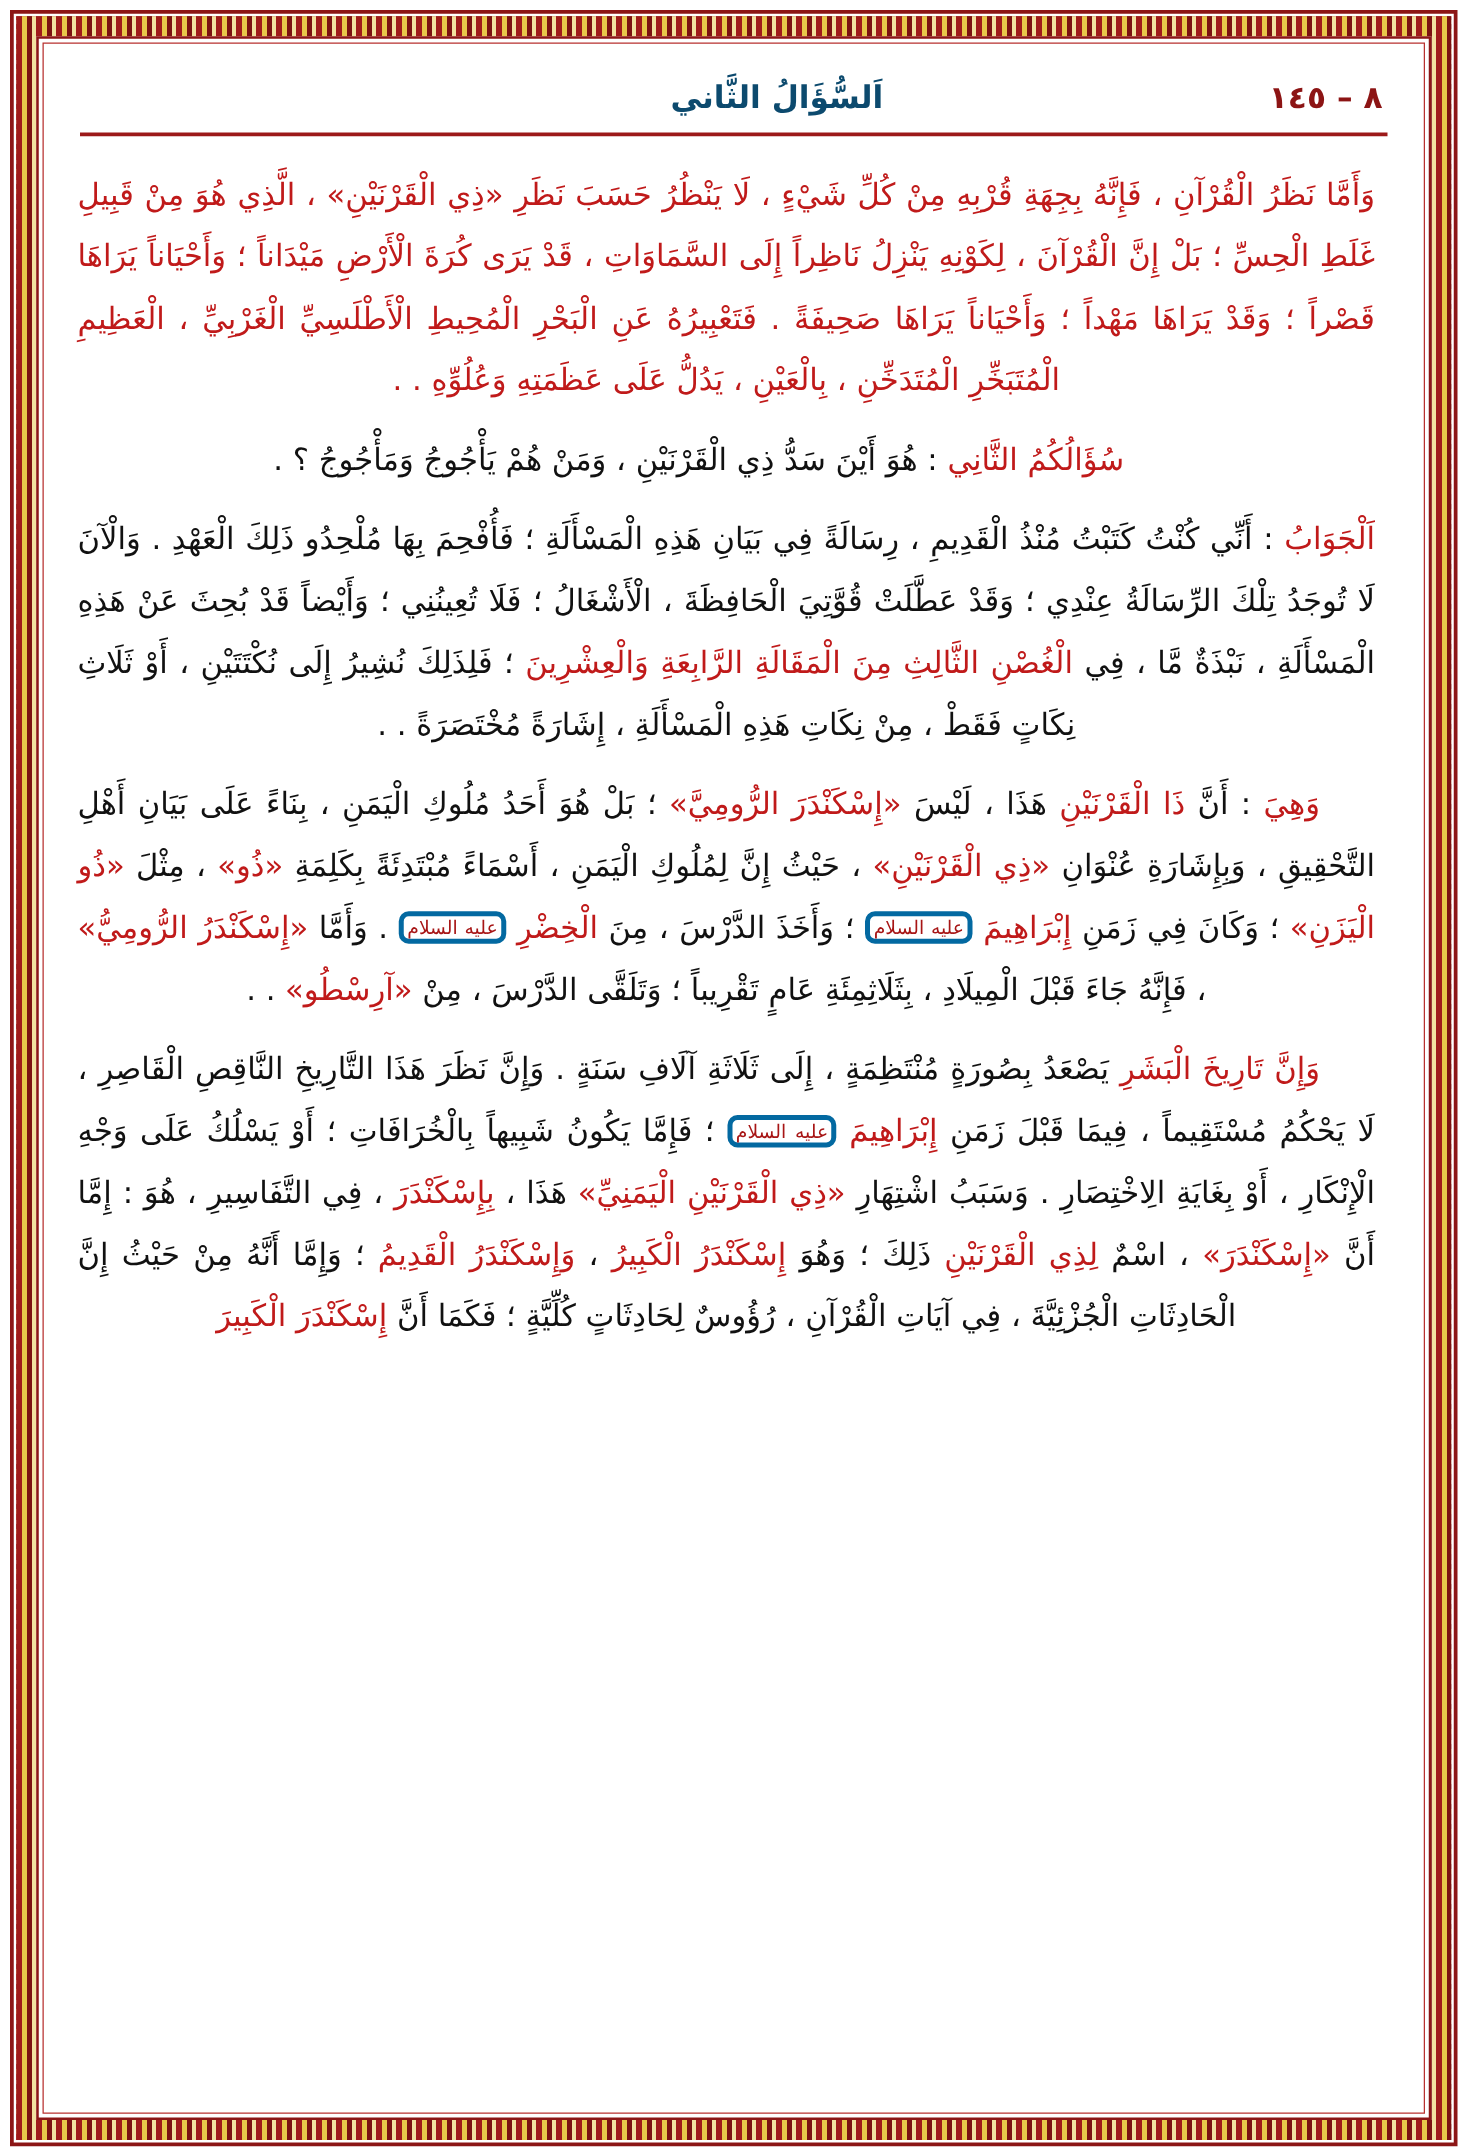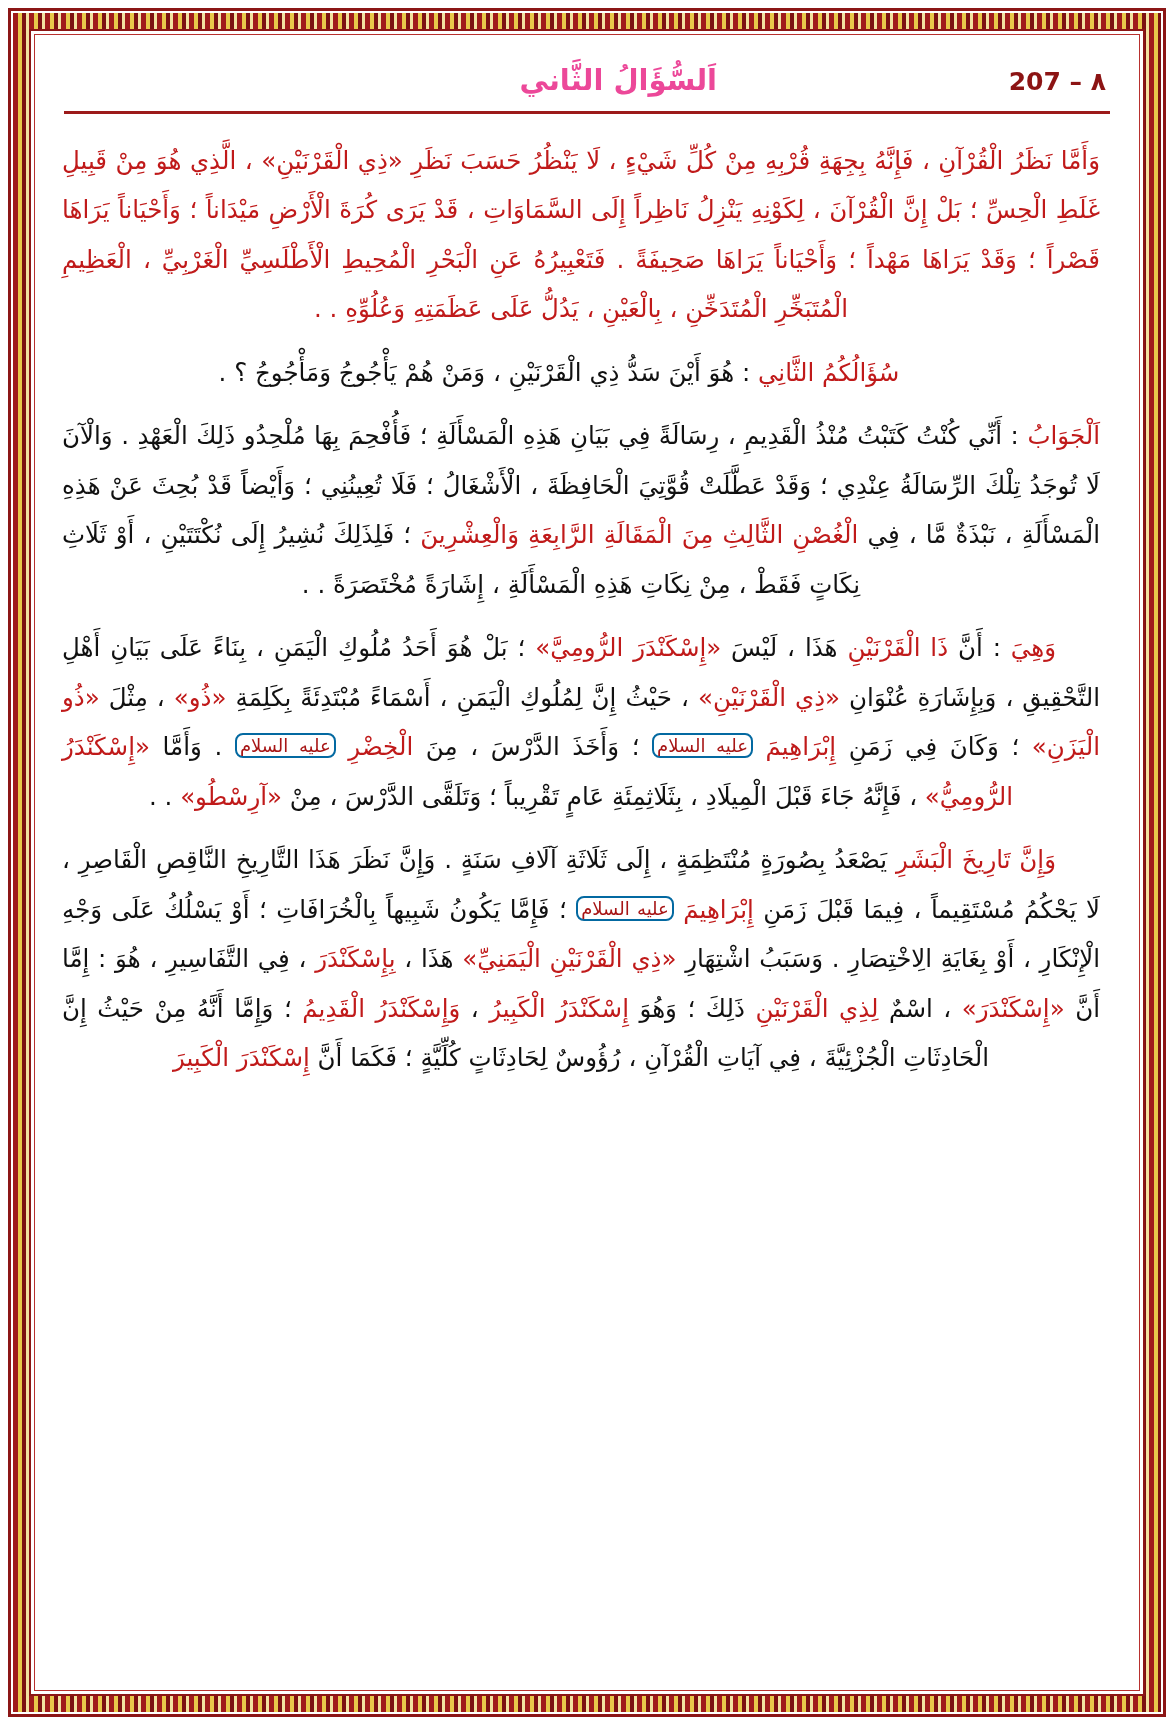--- a/index.html
+++ b/index.html
@@ -81,22 +81,22 @@
     padding: 8px 6px 4px 6px;
   }
   .page-number {
     color: #8c1414;
     font-size: 25px;
     font-weight: bold;
     letter-spacing: 1px;
     font-family: "DejaVu Sans", sans-serif;
   }
   .header-title {
-    color: #ec4899;
-    font-size: 29px;
+    color: #0c4a6e;
+    font-size: 25px;
     font-weight: bold;
     text-align: center;
     flex: 1;
     margin-right: -80px;
   }
   .header-spacer { width: 80px; }
 
   .header-rule {
     height: 3px;
     background: #9c1a1a;
@@ -117,41 +117,41 @@
   p.para + p.para { margin-top: 14px; }
   p.indent { text-indent: 44px; }
 
   .red { color: #c01a1a; }
   .blk { color: #111111; }
 
   .allred { color: #c01a1a; }
 
   .honorific {
     color: #a71515;
-    font-size: 18px;
-    border: 2px solid #0369a1;
+    font-size: 15px;
+    border: 4px solid #0369a1;
     border-radius: 8px;
     padding: 0 3px;
     white-space: nowrap;
     vertical-align: 3px;
   }
 </style>
 </head>
 <body>
 
 <div class="page">
   <div class="border-outer"></div>
   <div class="border-band"></div>
   <div class="border-band-inner"></div>
   <div class="border-thin"></div>
 
   <div class="content">
 
     <div class="header-row">
-      <div class="page-number">٨ – 207</div>
+      <div class="page-number">٨ – ١٤٥</div>
       <div class="header-title">اَلسُّؤَالُ الثَّاني</div>
       <div class="header-spacer"></div>
     </div>
 
     <div class="header-rule"></div>
 
     <div class="body-text">
         <p class="para allred"><span class="red">وَأَمَّا نَظَرُ الْقُرْآنِ ، فَإِنَّهُ بِجِهَةِ قُرْبِهِ مِنْ كُلِّ شَيْءٍ ، لَا يَنْظُرُ حَسَبَ نَظَرِ </span><span class="red">«ذِي الْقَرْنَيْنِ» ،</span><span class="red"> الَّذِي هُوَ مِنْ قَبِيلِ غَلَطِ الْحِسِّ ؛ بَلْ إِنَّ الْقُرْآنَ ، لِكَوْنِهِ يَنْزِلُ نَاظِراً إِلَى السَّمَاوَاتِ ، قَدْ يَرَى كُرَةَ الْأَرْضِ مَيْدَاناً ؛ وَأَحْيَاناً يَرَاهَا قَصْراً ؛ وَقَدْ يَرَاهَا مَهْداً ؛ وَأَحْيَاناً يَرَاهَا صَحِيفَةً . فَتَعْبِيرُهُ عَنِ الْبَحْرِ الْمُحِيطِ الْأَطْلَسِيِّ الْغَرْبِيِّ ، الْعَظِيمِ الْمُتَبَخِّرِ الْمُتَدَخِّنِ ، بِالْعَيْنِ ، يَدُلُّ عَلَى عَظَمَتِهِ وَعُلُوِّهِ . .</span></p>
         <p class="para indent"><span class="red">سُؤَالُكُمُ الثَّانِي</span><span class="blk"> : هُوَ أَيْنَ سَدُّ ذِي الْقَرْنَيْنِ ، وَمَنْ هُمْ يَأْجُوجُ وَمَأْجُوجُ ؟ .</span></p>
         <p class="para"><span class="red">اَلْجَوَابُ</span><span class="blk"> : أَنِّي كُنْتُ كَتَبْتُ مُنْذُ الْقَدِيمِ ، رِسَالَةً فِي بَيَانِ هَذِهِ الْمَسْأَلَةِ ؛ فَأُفْحِمَ بِهَا مُلْحِدُو ذَلِكَ الْعَهْدِ . وَالْآنَ لَا تُوجَدُ تِلْكَ الرِّسَالَةُ عِنْدِي ؛ وَقَدْ عَطَّلَتْ قُوَّتِيَ الْحَافِظَةَ ، الْأَشْغَالُ ؛ فَلَا تُعِينُنِي ؛ وَأَيْضاً قَدْ بُحِثَ عَنْ هَذِهِ الْمَسْأَلَةِ ، نَبْذَةٌ مَّا ، فِي </span><span class="red">الْغُصْنِ الثَّالِثِ مِنَ الْمَقَالَةِ الرَّابِعَةِ وَالْعِشْرِينَ</span><span class="blk"> ؛ فَلِذَلِكَ نُشِيرُ إِلَى نُكْتَتَيْنِ ، أَوْ ثَلَاثِ نِكَاتٍ فَقَطْ ، مِنْ نِكَاتِ هَذِهِ الْمَسْأَلَةِ ، إِشَارَةً مُخْتَصَرَةً . .</span></p>

